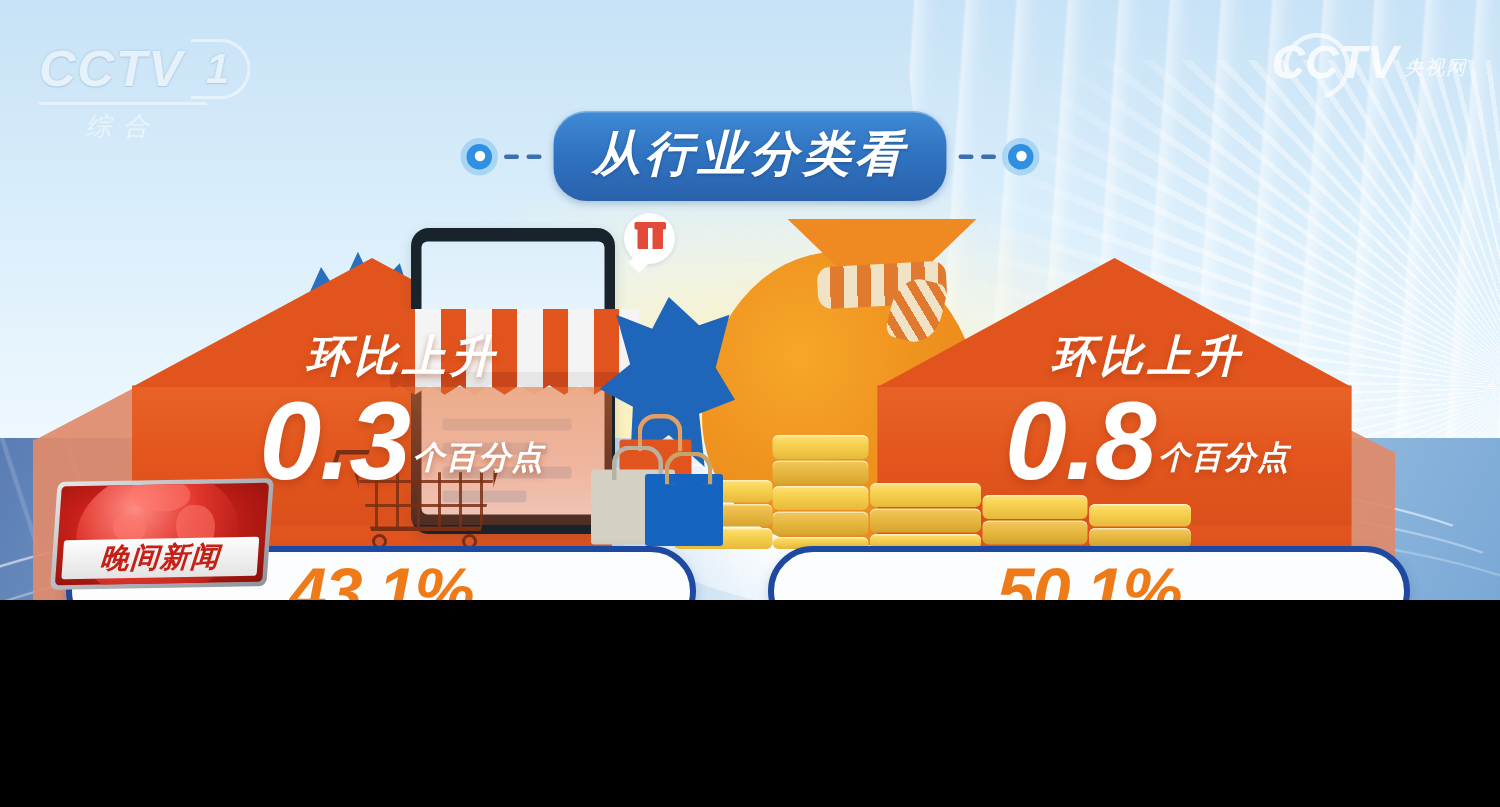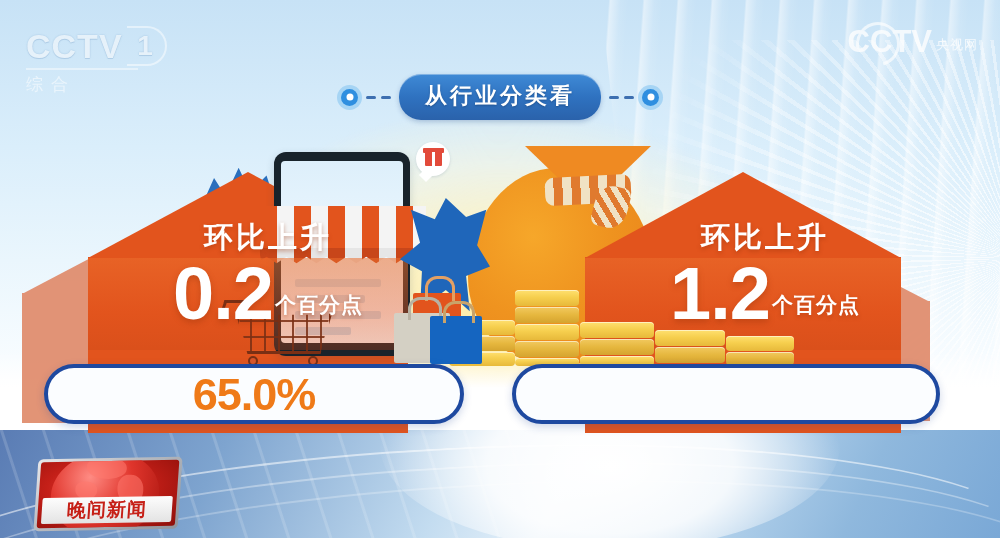--- a/index.html
+++ b/index.html
@@ -1,23 +1,24 @@
 <!DOCTYPE html>
 <html><head>
 <meta charset="utf-8">
 <style>
   html,body{margin:0;padding:0;background:#000;}
   *{box-sizing:border-box;}
   body{font-family:"Liberation Sans","DejaVu Sans",sans-serif;}
 
   #screen{
     position:relative;
-    width:1000px;height:538px;
+    width:1000px;height:400px;
     overflow:hidden;
     background:linear-gradient(170deg,#cfe6f7 0%,#dff0fb 28%,#eff8fe 55%,#f6fbfe 70%,#e7f2fb 82%,#cfe2f3 100%);
+    font-style:italic;
   }
 
   
   .sky{
     position:absolute;left:0;top:0;width:100%;height:420px;
     background:linear-gradient(180deg,#c7e2f6 0%,#daeefb 35%,#eaf6fd 62%,#f7fcff 85%,#ffffff 100%);
   }
   .sky-streaks{
     position:absolute;right:-40px;top:-60px;width:420px;height:460px;
     background:repeating-linear-gradient(100deg,
@@ -85,21 +86,21 @@
   }
   .cctv1 .one{
     width:40px;height:40px;border-radius:50% 50% 50% 50%/50% 50% 50% 50%;
     border:2px solid rgba(255,255,255,.8);
     border-left:none;border-radius:0 26px 26px 0;
     display:flex;align-items:center;justify-content:center;
     font-size:28px;margin-left:2px;
   }
   .cctv1 .underline{height:2px;background:rgba(255,255,255,.75);margin-top:2px;width:112px;}
   .cctv1 .zonghe{
-    margin-top:3px;width:112px;
+    margin-top:3px;text-align:center;width:112px;
     font-size:17px;letter-spacing:8px;color:rgba(255,255,255,.85);
     font-family:"DejaVu Sans",sans-serif;
   }
 
   
   .wm{position:absolute;right:22px;top:26px;opacity:.78;color:#fff;}
   .wm .wmtop{display:flex;align-items:flex-end;gap:4px;}
   .wm .big{font-size:31px;font-weight:700;letter-spacing:0px;line-height:1;}
   .wm .cn{font-size:13px;letter-spacing:1px;font-family:"DejaVu Sans",sans-serif;padding-bottom:3px;}
   .wm .dotcom{font-size:29px;font-weight:700;line-height:1;margin-top:-8px;text-align:right;}
@@ -127,21 +128,21 @@
   .dashes{display:flex;gap:5px;align-items:center;}
   .dash{width:10px;height:3px;background:#3d6fb0;border-radius:2px;}
   .title-pill{
     background:linear-gradient(180deg,#3f8ad6 0%,#2f72c0 50%,#2a62ab 100%);
     border-radius:22px;
     padding:7px 26px 9px;
     box-shadow:inset 0 1px 0 rgba(255,255,255,.35),0 2px 5px rgba(40,80,140,.28);
   }
   .title-pill span{
     font-family:"DejaVu Sans",sans-serif;
-    color:#fff;font-size:22px;font-weight:700;letter-spacing:3px;
+    color:#fff;font-size:32px;font-weight:700;letter-spacing:3px;
     text-shadow:0 1px 2px rgba(20,60,110,.55);
   }
 
   
   .house{position:absolute;}
   .house .roof{
     width:0;height:0;border-left:var(--hw) solid transparent;border-right:var(--hw) solid transparent;
     border-bottom:var(--rh) solid var(--c);
   }
   .house .body{width:calc(var(--hw)*2);height:var(--bh);background:var(--c);margin-top:-1px;}
@@ -476,38 +477,39 @@
 
   <div class="coin" style="left:726px;top:336px;width:68px;height:15px;"></div>
   <div class="coin dim" style="left:726px;top:352px;width:68px;height:13px;"></div>
 
   <div class="house-glass" style="left:88px;top:258px;width:320px;height:92px;"></div>
   <div class="house-glass" style="left:585px;top:258px;width:316px;height:92px;"></div>
 
   <div class="card" id="card-left">
     <div class="lbl">环比上升</div>
     <div class="valrow">
-      <span class="num">0.2</span>
+      <span class="num">0.3</span>
       <span class="unit">个百分点</span>
     </div>
   </div>
 
   <div class="card" id="card-right">
     <div class="lbl">环比上升</div>
     <div class="valrow">
-      <span class="num">1.2</span>
+      <span class="num">0.8</span>
       <span class="unit">个百分点</span>
     </div>
   </div>
 
   <div class="pill" id="pill-left">
-    <span class="pval">65.0%</span>
+    <span class="pval">43.1%</span>
   </div>
 
   <div class="pill" id="pill-right">
+    <span class="pval">50.1%</span>
   </div>
 
   <div class="bottom-band">
     <div class="band-glow"></div>
     <div class="band-curve bc1"></div>
     <div class="band-curve bc2"></div>
     <div class="band-curve bc3"></div>
     <div class="band-diag"></div>
   </div>
 

